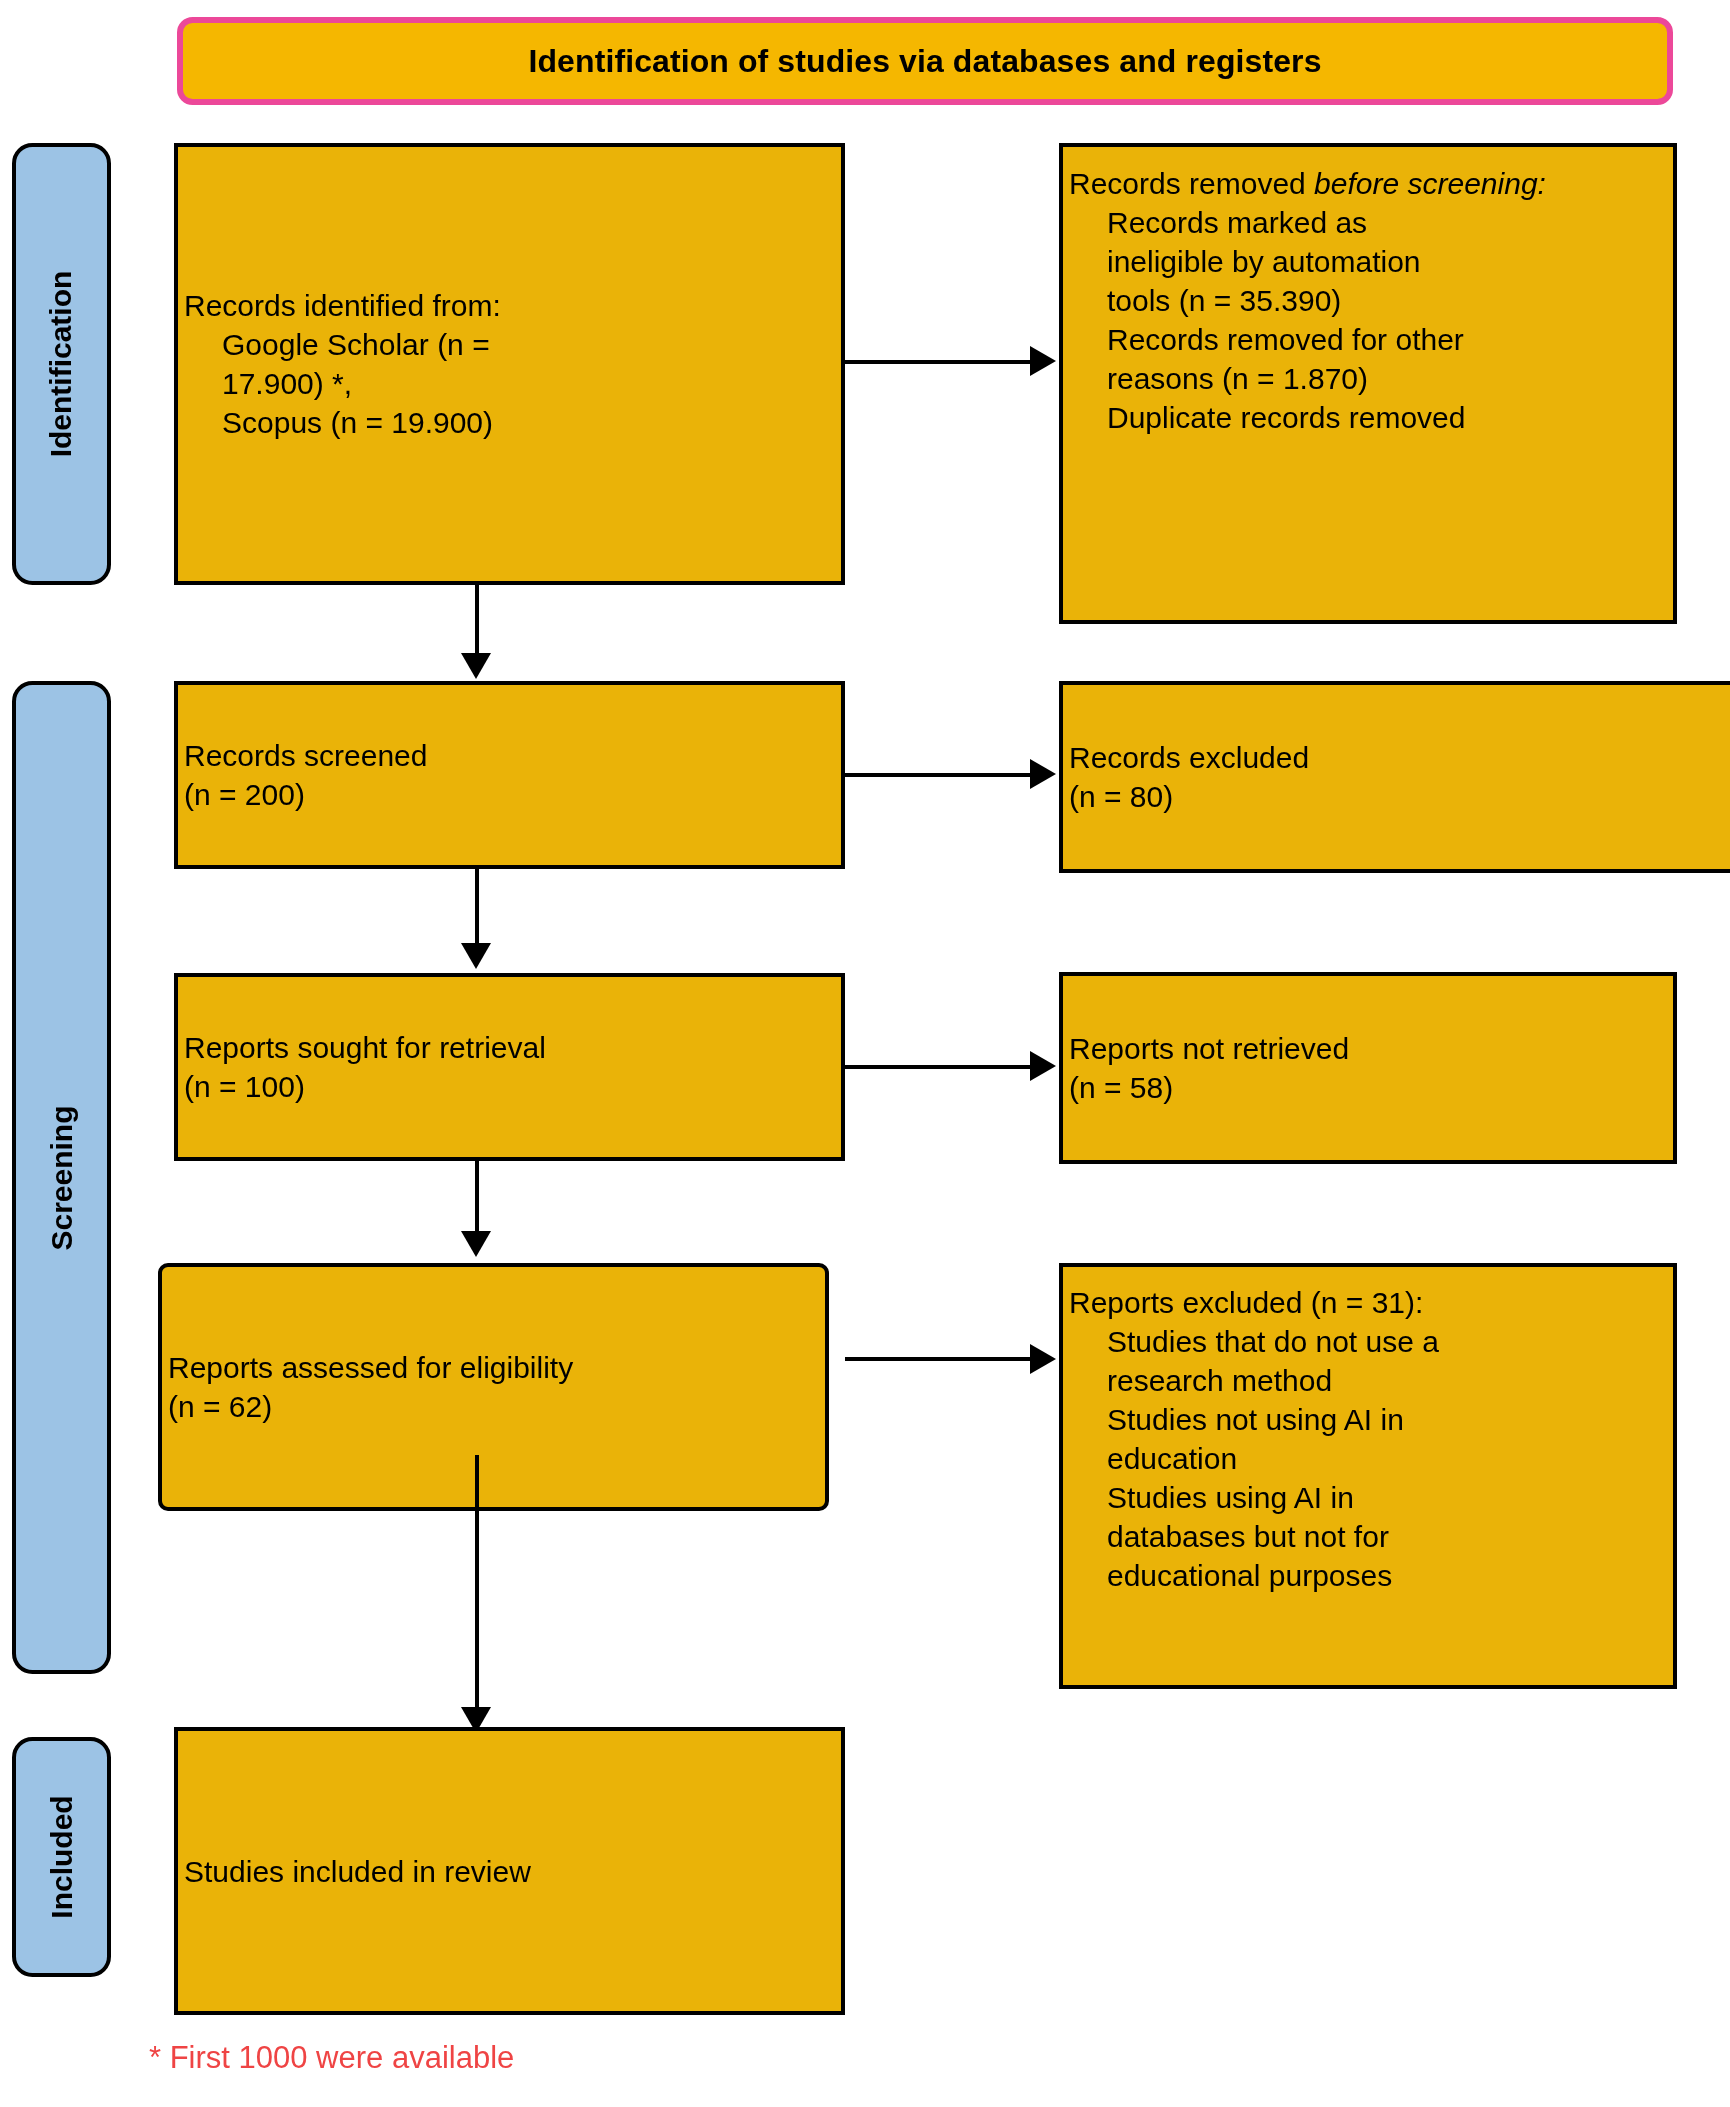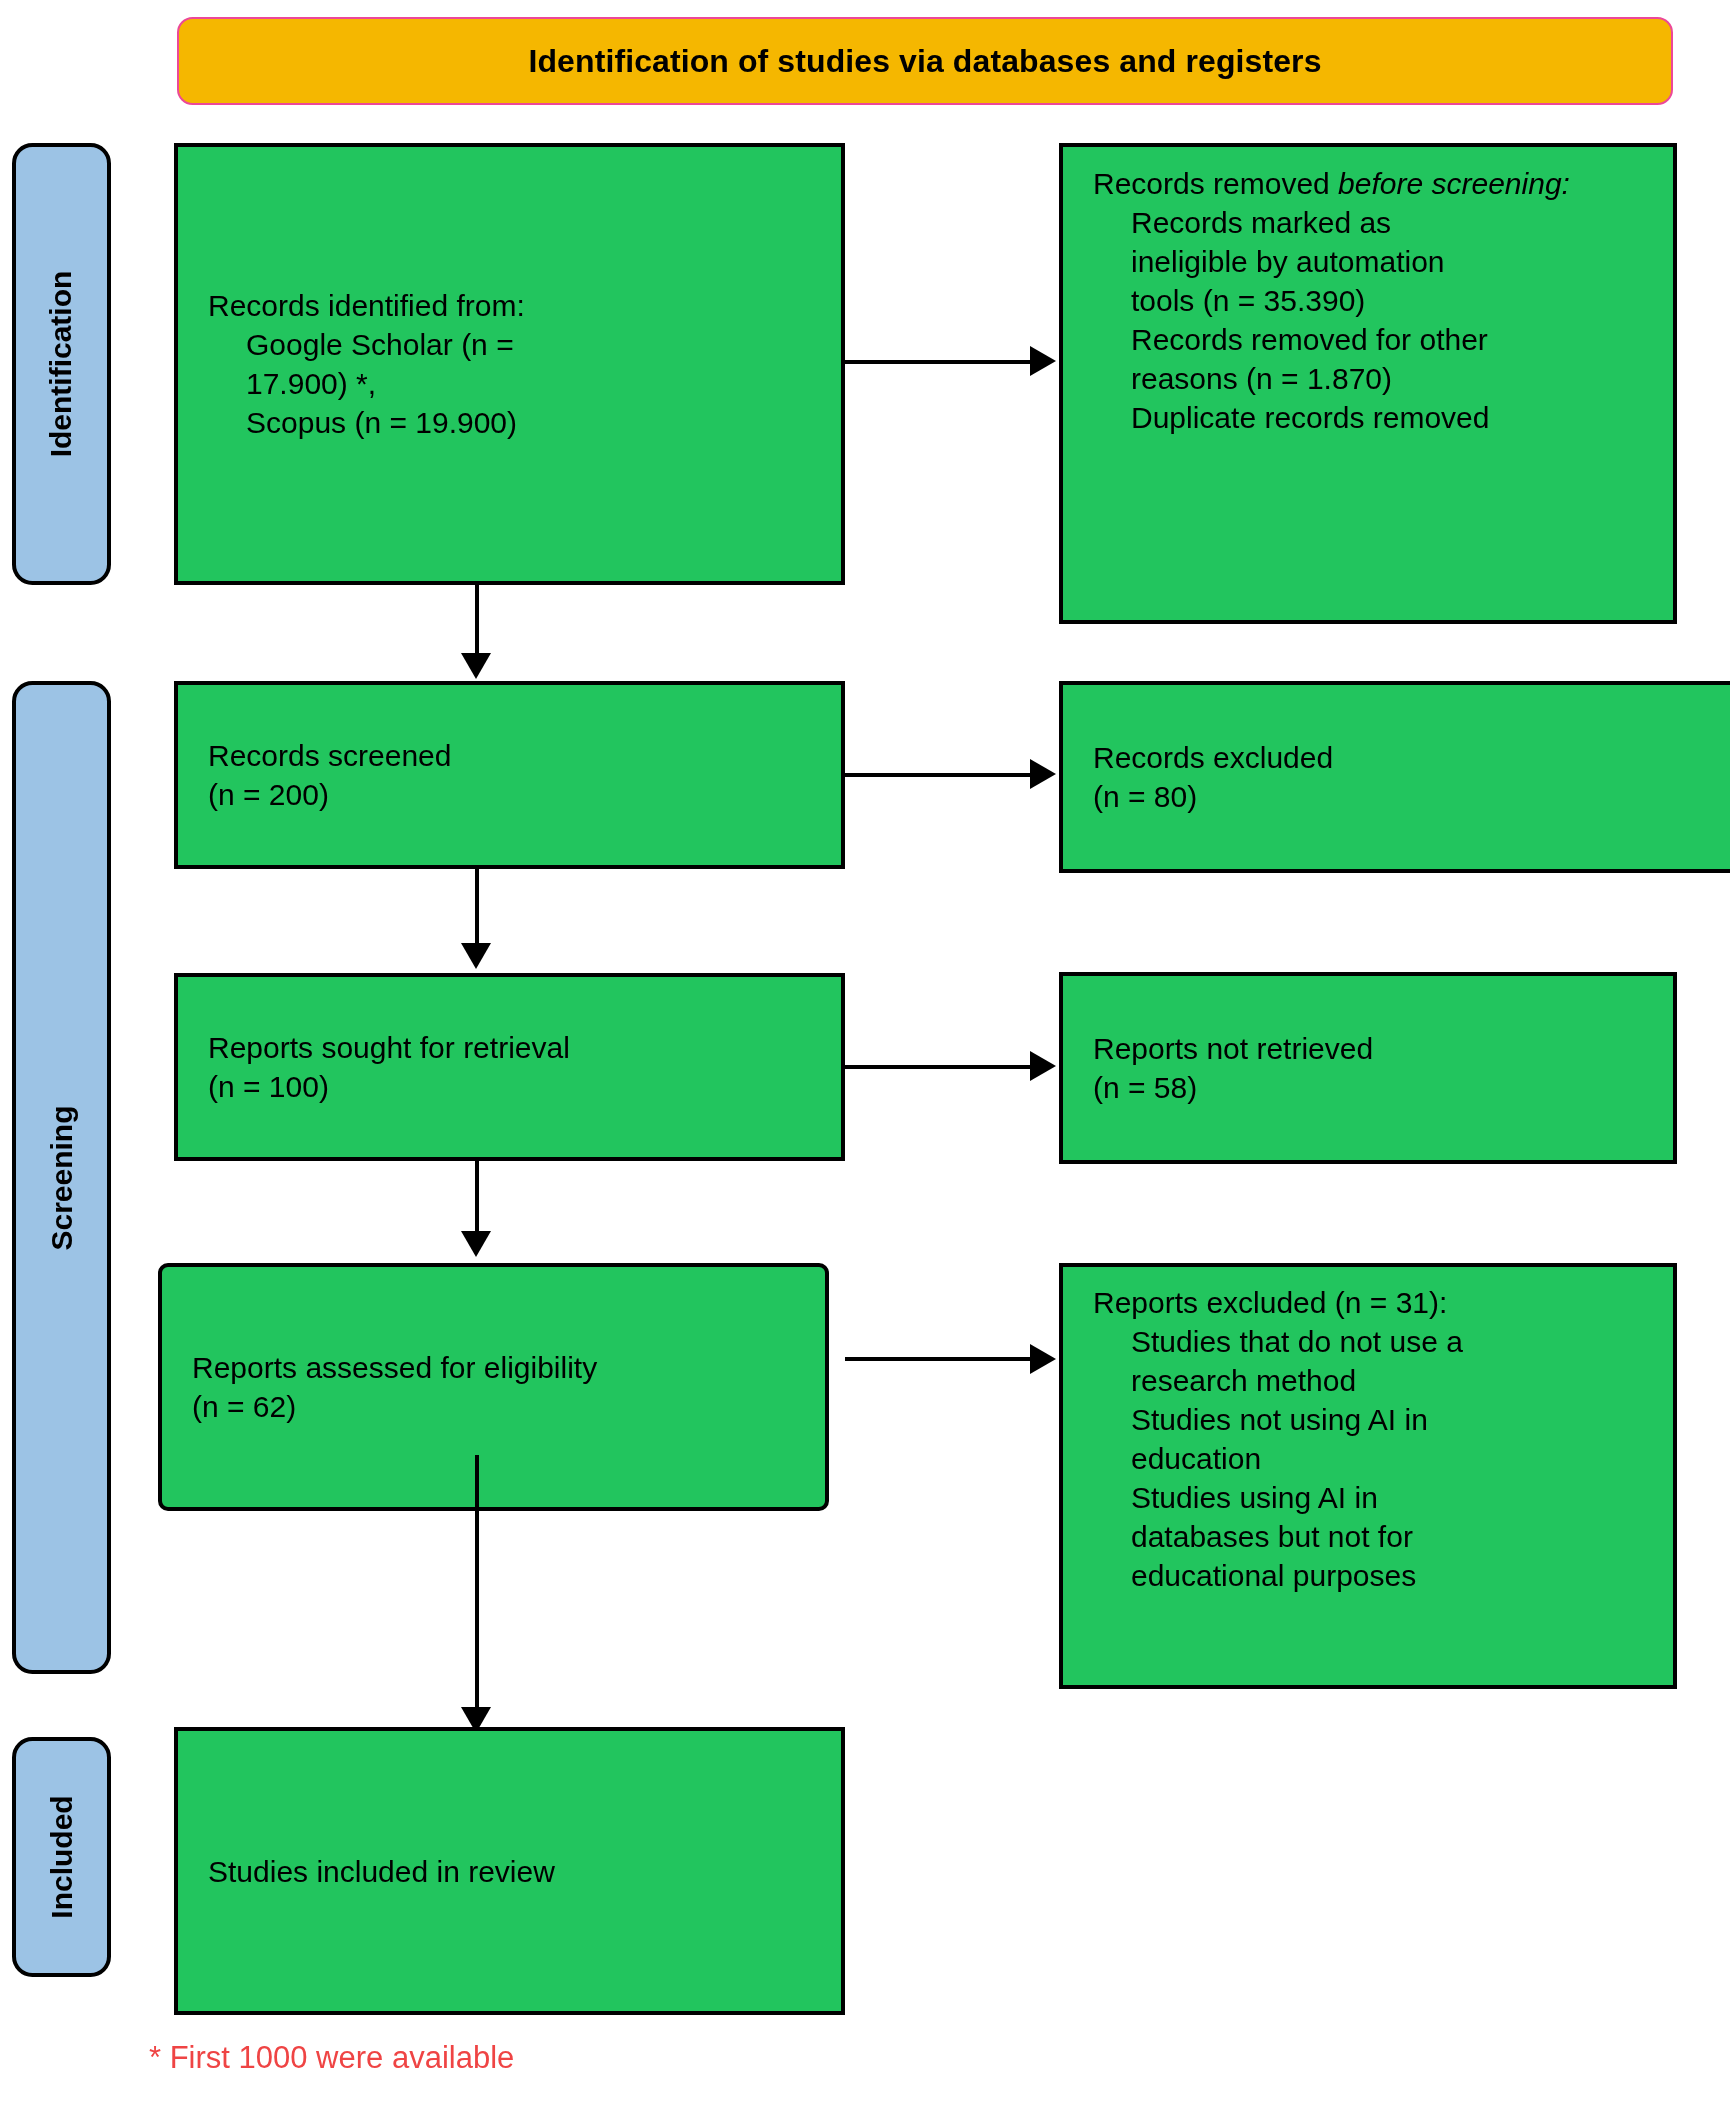--- a/index.html
+++ b/index.html
@@ -20,21 +20,21 @@
   }
 
   
   .banner {
     position: absolute;
     left: 177px;
     top: 17px;
     width: 1496px;
     height: 88px;
     background: #F5B700;
-    border: 2px solid #ec4899;
+    border: 6px solid #ec4899;
     border-radius: 15.6px;
     box-sizing: border-box;
     display: flex;
     align-items: center;
     justify-content: center;
   }
   .banner-text {
     font-size: 32px;
     font-weight: bold;
     color: #000000;
@@ -60,24 +60,24 @@
     font-weight: bold;
     color: #000000;
     white-space: nowrap;
     transform: rotate(-90deg);
     transform-origin: center center;
   }
 
   
   .box {
     position: absolute;
-    background: #22c55e;
+    background: #eab308;
     border: 4.2px solid #000000;
     box-sizing: border-box;
-    padding: 0 30px;
+    padding: 0 6px;
     display: flex;
     align-items: center;
   }
   .box-inner {
     width: 100%;
   }
   .line {
     font-size: 30px;
     line-height: 1.30;
     color: #000000;

